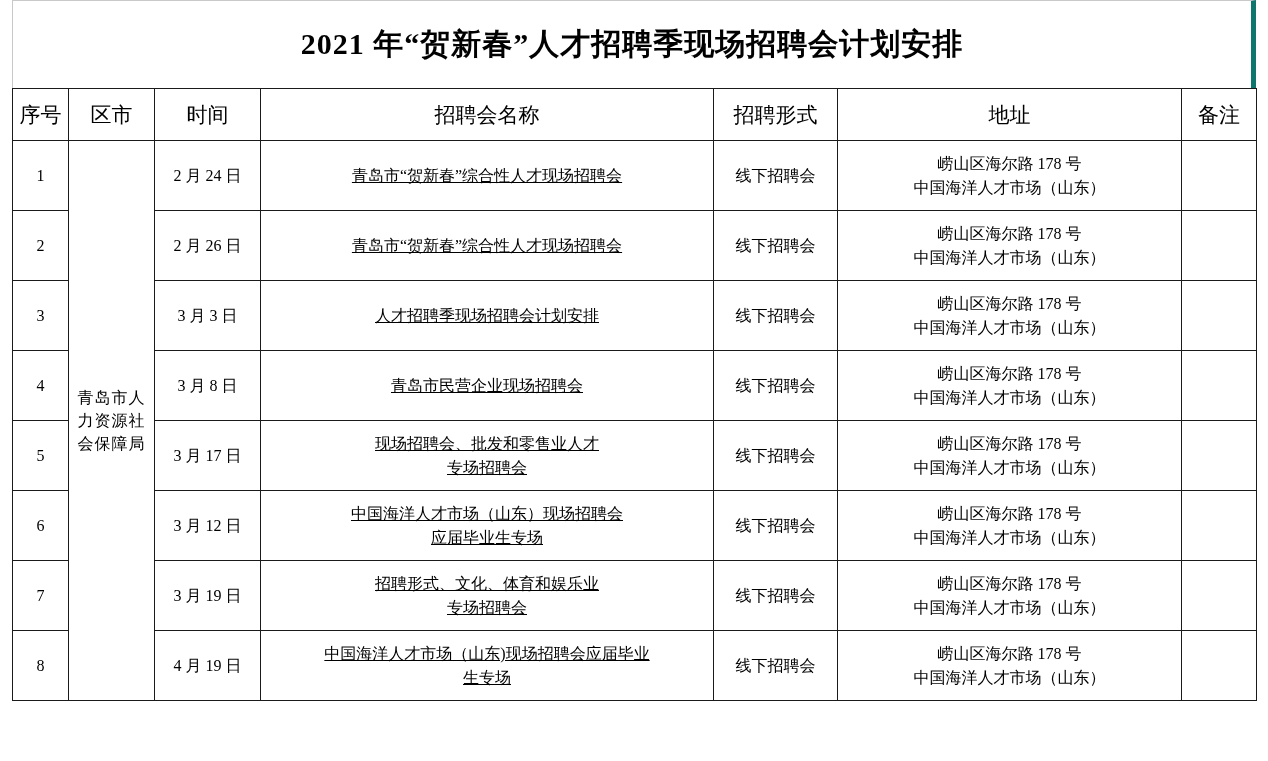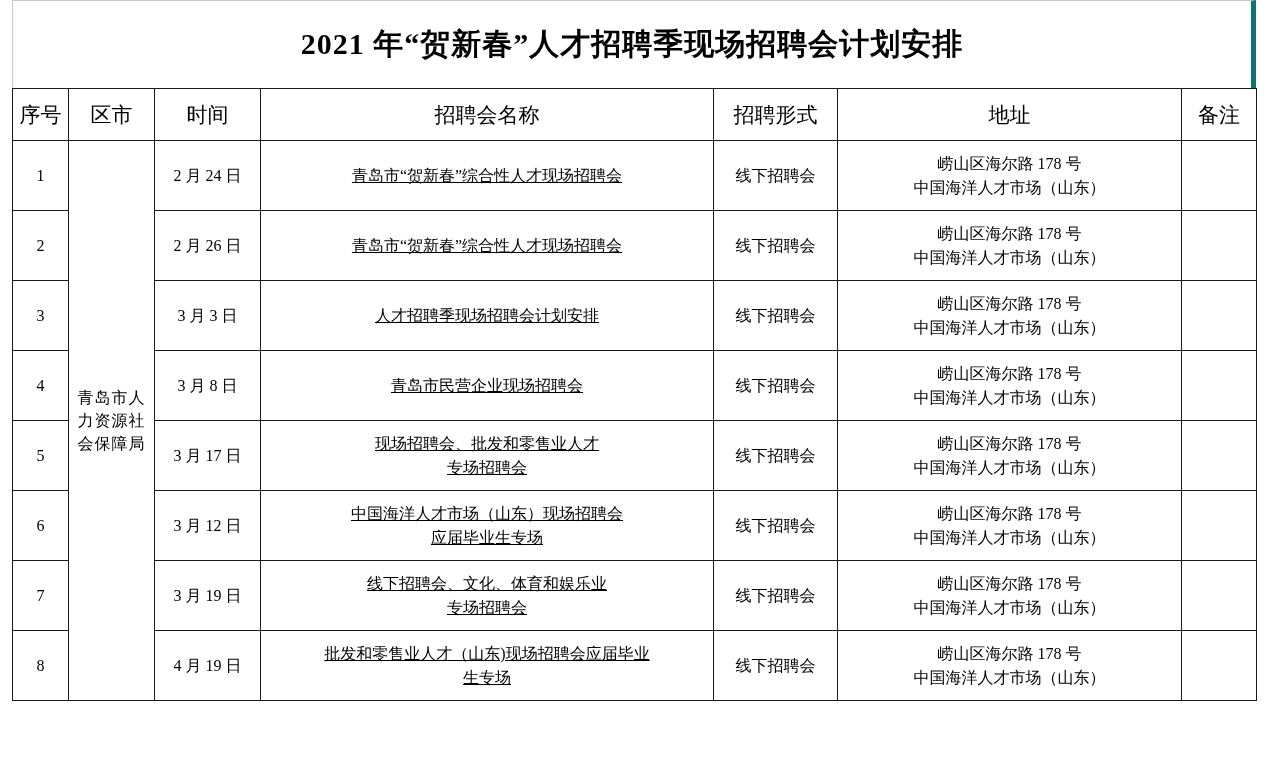--- a/index.html
+++ b/index.html
@@ -199,36 +199,36 @@
           <span>崂山区海尔路 178 号</span>
           <span>中国海洋人才市场（山东）</span>
         </td>
         <td class="note"></td>
       </tr>
 
       <tr>
         <td class="num">7</td>
         <td class="date">3 月 19 日</td>
         <td class="fair-name two-line">
-          <span>线下招聘会、文化、体育和娱乐业</span>
+          <span>招聘形式、文化、体育和娱乐业</span>
           <span>专场招聘会</span>
         </td>
         <td class="form">线下招聘会</td>
         <td class="addr two-line">
           <span>崂山区海尔路 178 号</span>
           <span>中国海洋人才市场（山东）</span>
         </td>
         <td class="note"></td>
       </tr>
 
       <tr>
         <td class="num">8</td>
         <td class="date">4 月 19 日</td>
         <td class="fair-name two-line">
-          <span>批发和零售业人才（山东)现场招聘会应届毕业</span>
+          <span>中国海洋人才市场（山东)现场招聘会应届毕业</span>
           <span>生专场</span>
         </td>
         <td class="form">线下招聘会</td>
         <td class="addr two-line">
           <span>崂山区海尔路 178 号</span>
           <span>中国海洋人才市场（山东）</span>
         </td>
         <td class="note"></td>
       </tr>
     </tbody>

